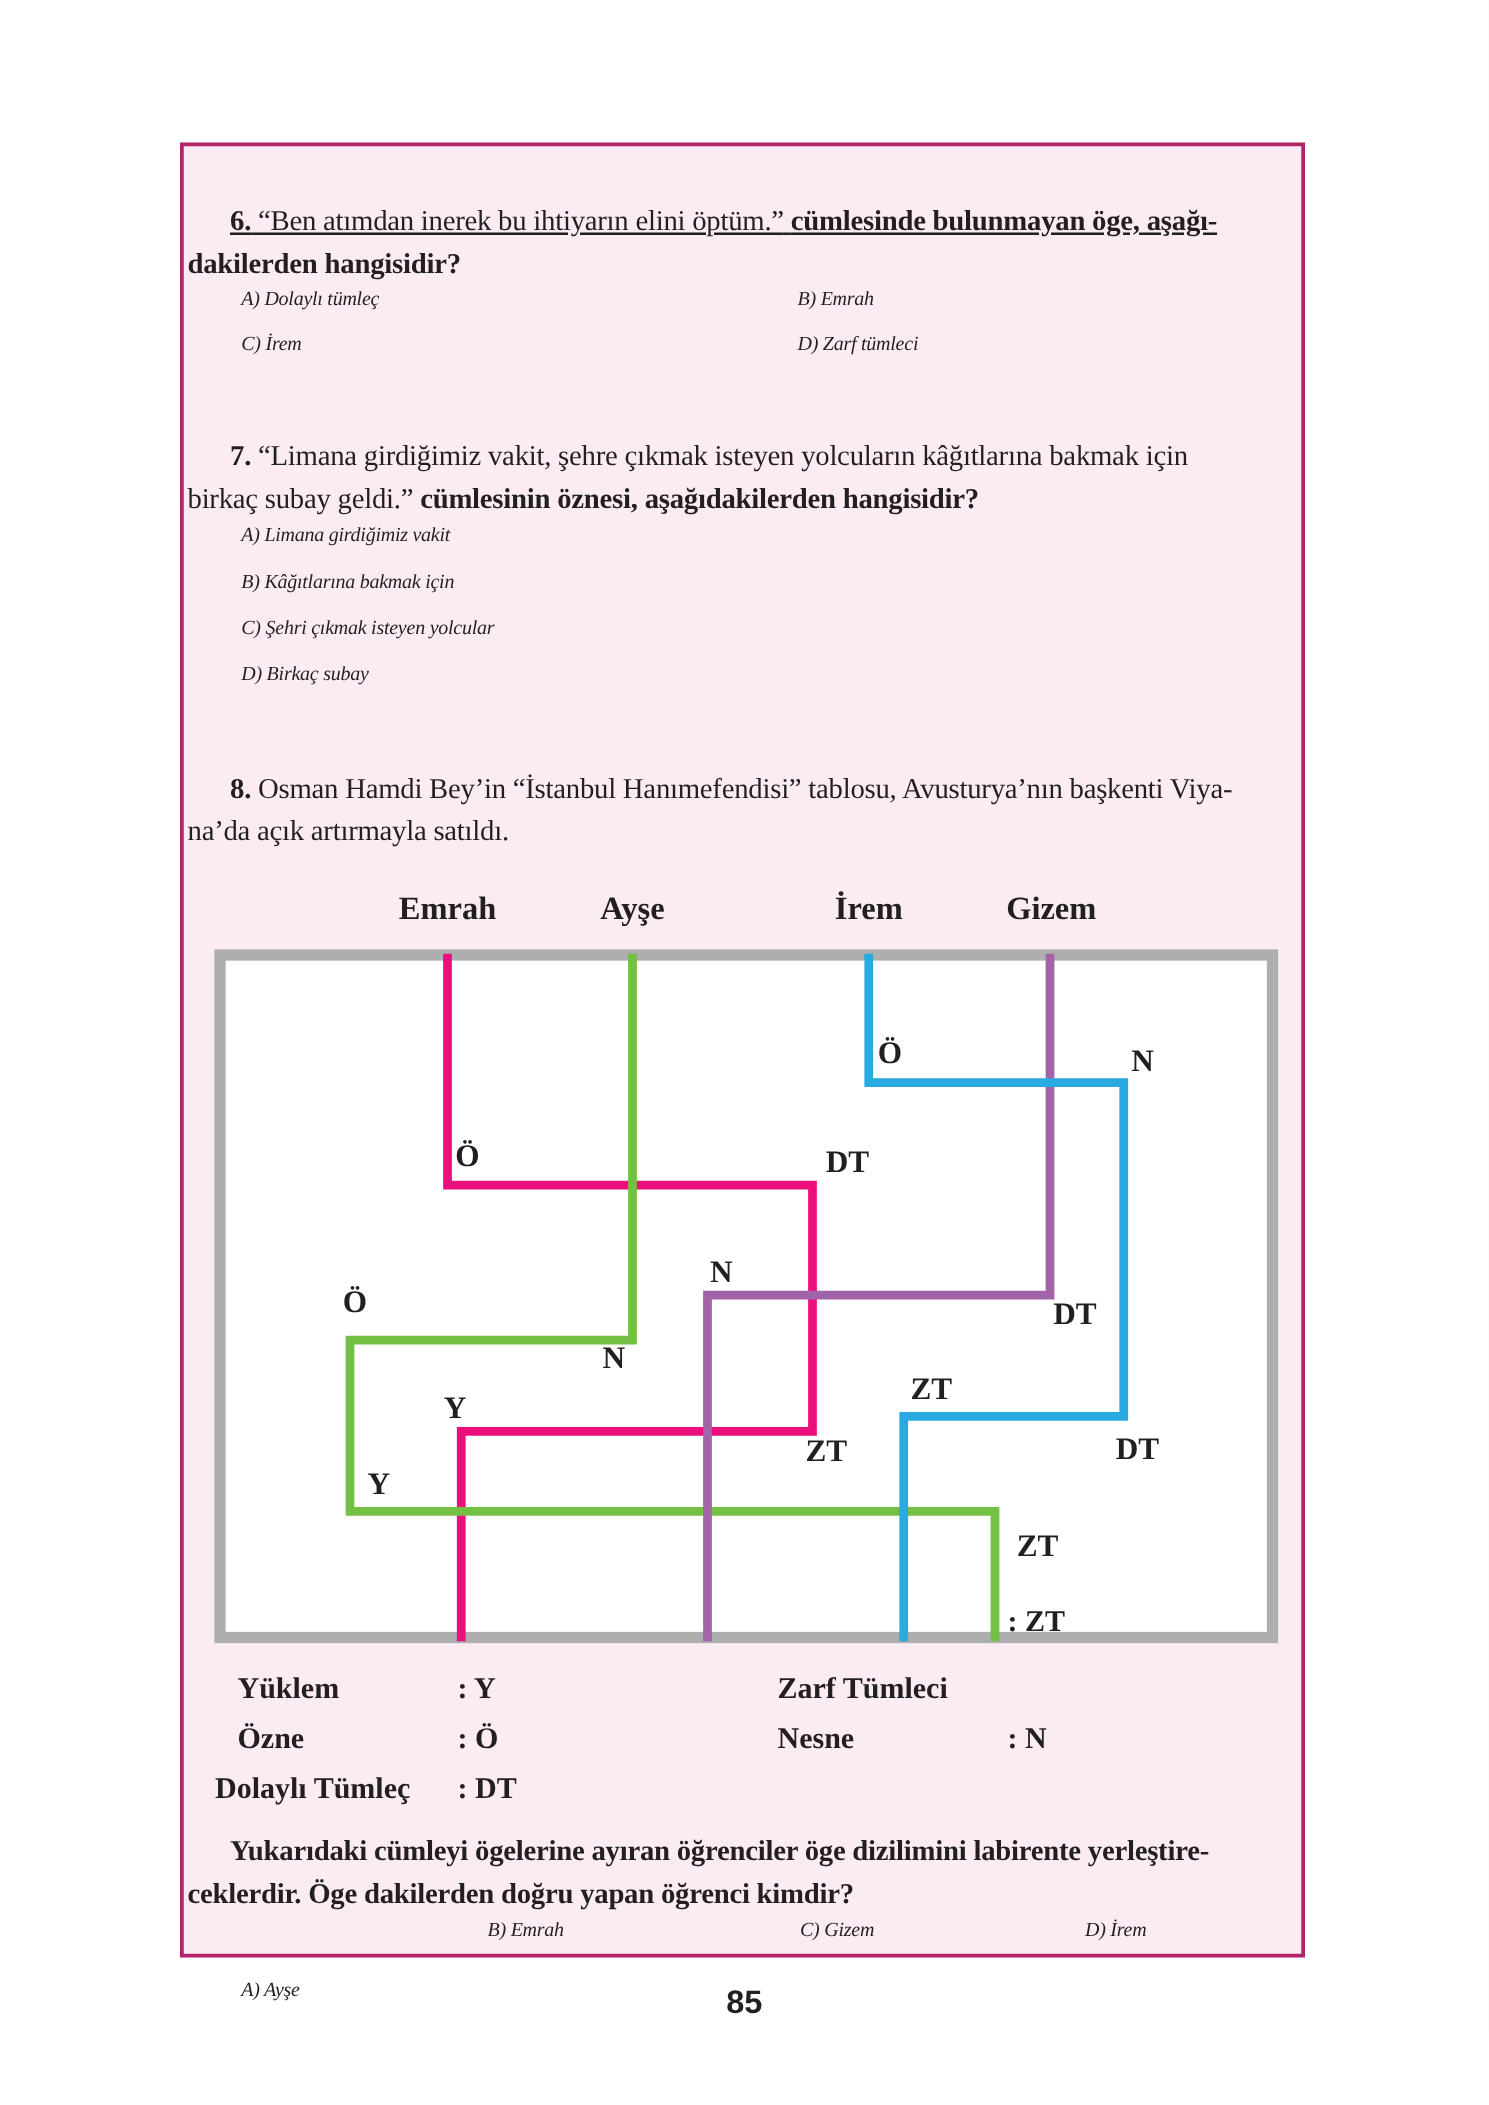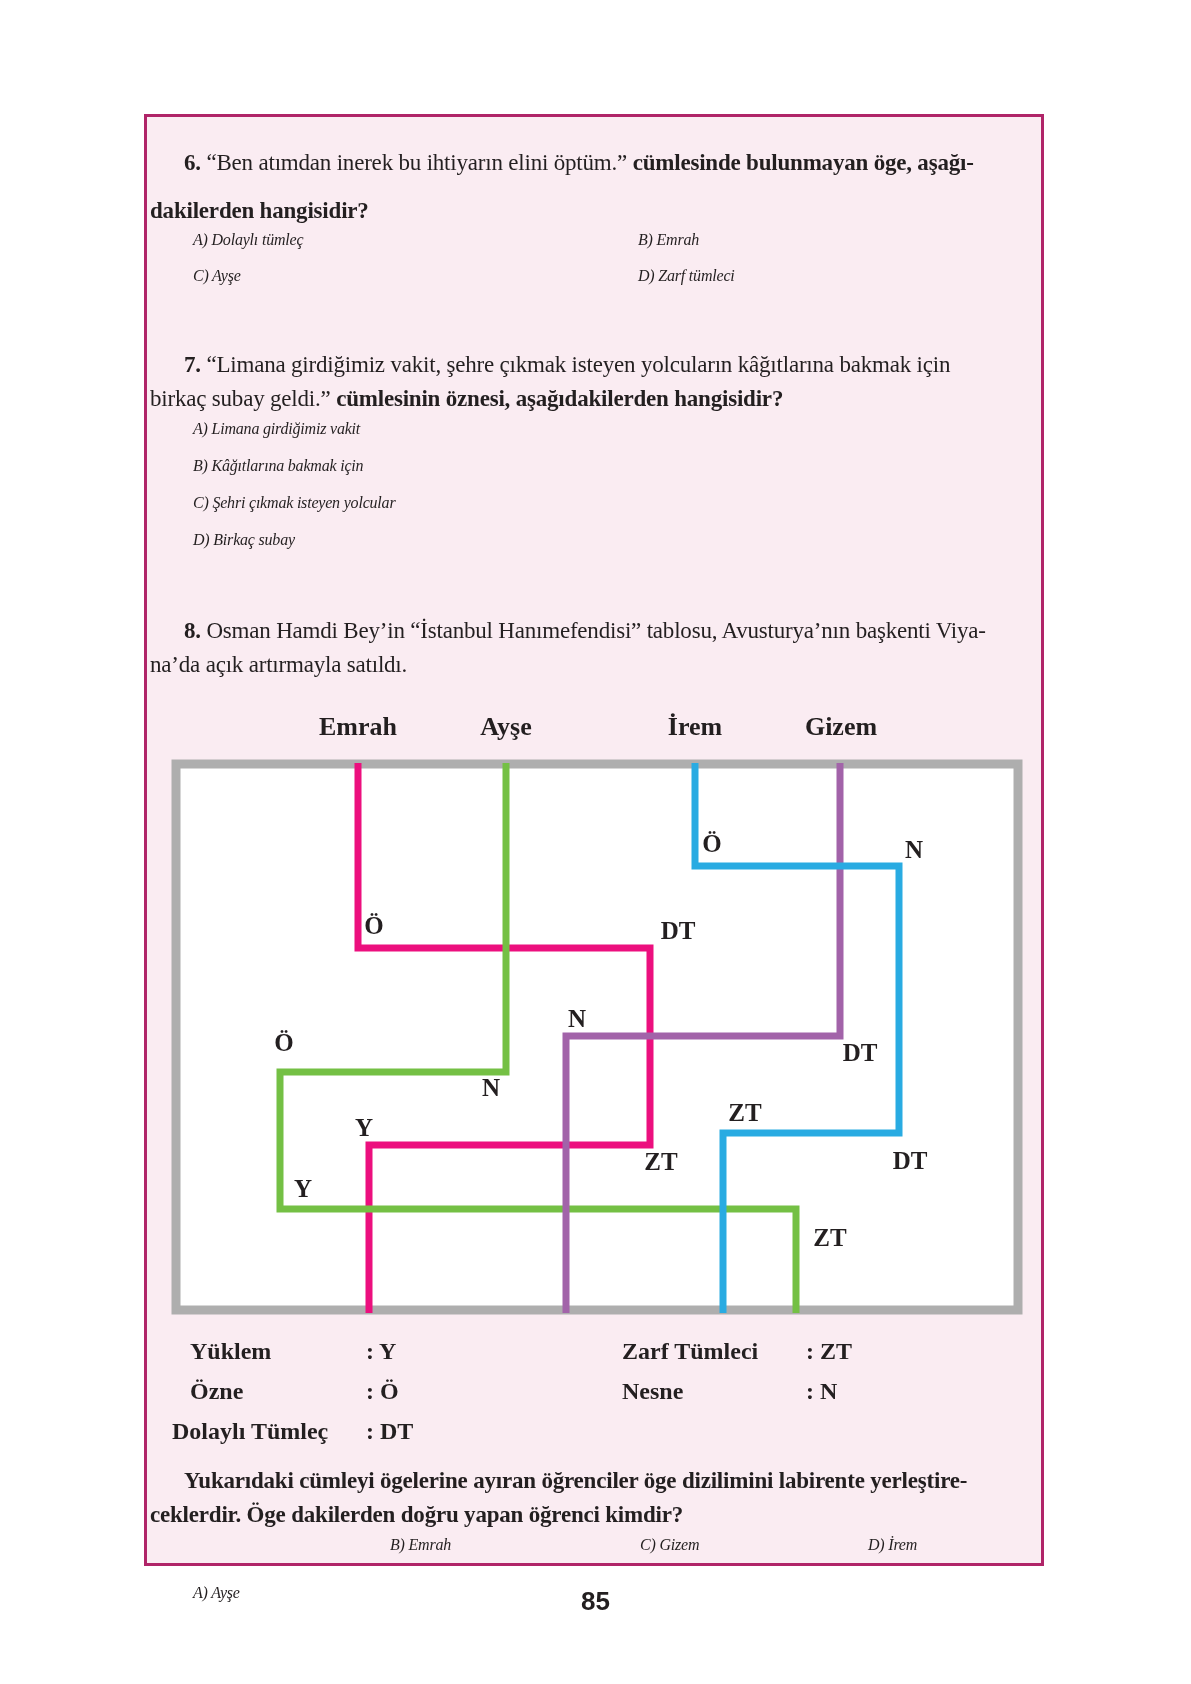--- a/index.html
+++ b/index.html
@@ -34,25 +34,25 @@
     position:absolute;left:0;top:1586px;width:1191px;text-align:center;
     font-family:"Liberation Sans", sans-serif;font-weight:bold;font-size:26px;color:#231f20;
   }
   svg{position:absolute;left:0;top:0;}
 </style>
 </head>
 <body>
 
 <div class="page-box"></div>
 
-<div class="qline indent" style="top:148px;"><span class="b">6.</span> <span>“Ben atımdan inerek bu ihtiyarın elini öptüm.”</span> <span class="b">cümlesinde bulunmayan öge, aşağı-</span></div>
+<div class="qline indent" style="top:162px;text-decoration:underline;"><span class="b">6.</span> <span>“Ben atımdan inerek bu ihtiyarın elini öptüm.”</span> <span class="b">cümlesinde bulunmayan öge, aşağı-</span></div>
 <div class="qline b" style="top:196px;">dakilerden hangisidir?</div>
 <div class="opt" style="left:193px;top:231px;">A) Dolaylı tümleç</div>
 <div class="opt" style="left:638px;top:231px;">B) Emrah</div>
-<div class="opt" style="left:193px;top:267px;">C) Ayşe</div>
+<div class="opt" style="left:193px;top:267px;">C) İrem</div>
 <div class="opt" style="left:638px;top:267px;">D) Zarf tümleci</div>
 
 <div class="qline indent" style="top:350px;"><span class="b">7.</span> <span>“Limana girdiğimiz vakit, şehre çıkmak isteyen yolcuların kâğıtlarına bakmak için</span></div>
 <div class="qline" style="top:384px;"><span>birkaç subay geldi.”</span> <span class="b">cümlesinin öznesi, aşağıdakilerden hangisidir?</span></div>
 <div class="opt" style="left:193px;top:420px;">A) Limana girdiğimiz vakit</div>
 <div class="opt" style="left:193px;top:457px;">B) Kâğıtlarına bakmak için</div>
 <div class="opt" style="left:193px;top:494px;">C) Şehri çıkmak isteyen yolcular</div>
 <div class="opt" style="left:193px;top:531px;">D) Birkaç subay</div>
 
 <div class="qline indent" style="top:616px;"><span class="b">8.</span> <span>Osman Hamdi Bey’in “İstanbul Hanımefendisi” tablosu, Avusturya’nın başkenti Viya-</span></div>
@@ -84,21 +84,21 @@
 <span class="maze-label" style="left:745px;top:1112px;">ZT</span>
 <span class="maze-label" style="left:364px;top:1127px;">Y</span>
 <span class="maze-label" style="left:910px;top:1160px;">DT</span>
 <span class="maze-label" style="left:661px;top:1161px;">ZT</span>
 <span class="maze-label" style="left:303px;top:1188px;">Y</span>
 <span class="maze-label" style="left:830px;top:1237px;">ZT</span>
 
 <div class="legend-cell" style="left:190px;top:1338px;">Yüklem</div>
 <div class="legend-cell" style="left:366px;top:1338px;">:  Y</div>
 <div class="legend-cell" style="left:622px;top:1338px;">Zarf Tümleci</div>
-<div class="legend-cell" style="left:806px;top:1338px;">:  ZT</div>
+<div class="legend-cell" style="left:806px;top:1285px;">:  ZT</div>
 <div class="legend-cell" style="left:190px;top:1378px;">Özne</div>
 <div class="legend-cell" style="left:366px;top:1378px;">:  Ö</div>
 <div class="legend-cell" style="left:622px;top:1378px;">Nesne</div>
 <div class="legend-cell" style="left:806px;top:1378px;">:  N</div>
 <div class="legend-cell" style="left:172px;top:1418px;">Dolaylı Tümleç</div>
 <div class="legend-cell" style="left:366px;top:1418px;">:  DT</div>
 
 <div class="qline b indent" style="top:1466px;">Yukarıdaki cümleyi ögelerine ayıran öğrenciler öge dizilimini labirente yerleştire-</div>
 <div class="qline b" style="top:1500px;">ceklerdir. Öge dakilerden doğru yapan öğrenci kimdir?</div>
 <div class="opt" style="left:193px;top:1536px;margin-top:48px;">A) Ayşe</div>

